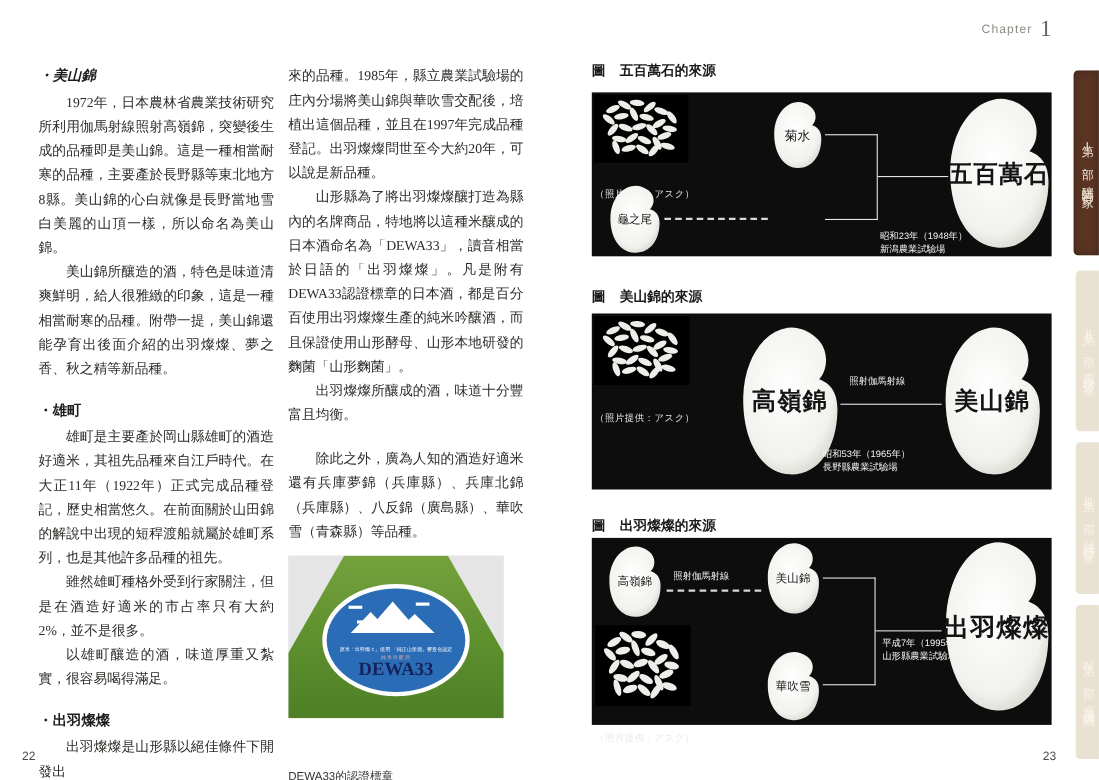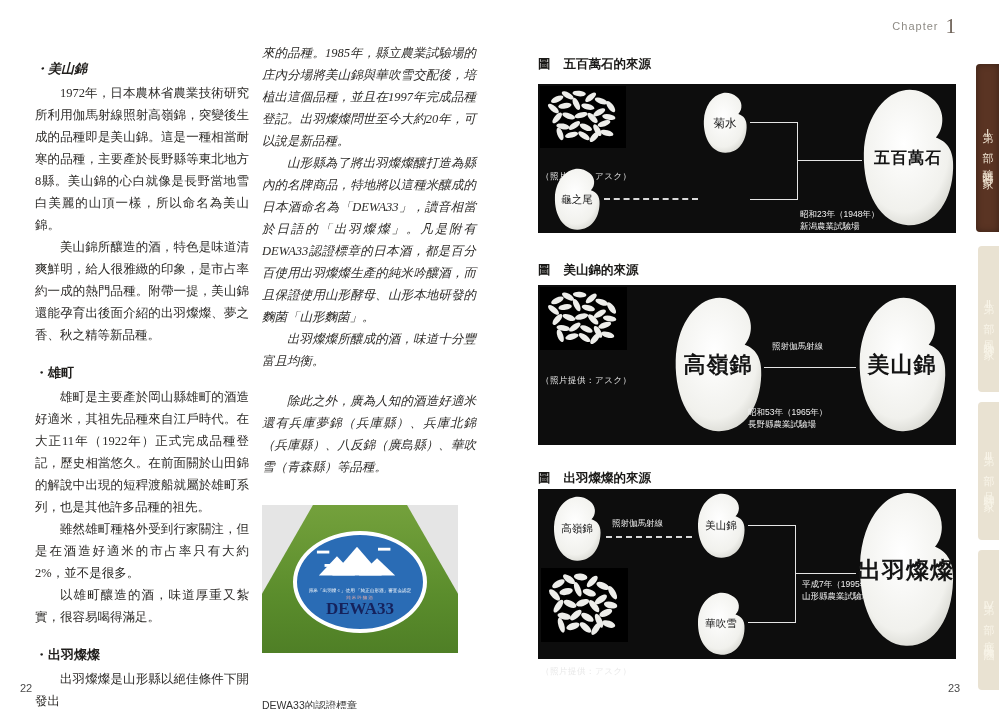--- a/index.html
+++ b/index.html
@@ -130,30 +130,30 @@
   <div class="tab idle" style="left:978px;top:402px;width:21px;height:138px;">
     <span>第Ⅲ部　品牌行家</span>
   </div>
   <div class="tab idle" style="left:978px;top:550px;width:21px;height:140px;">
     <span>第Ⅳ部　底蘊內涵</span>
   </div>
 
   <div class="col" style="left:35px;top:58px;">
     <div class="sechead first">・美山錦</div>
     <p>1972年，日本農林省農業技術研究所利用伽馬射線照射高嶺錦，突變後生成的品種即是美山錦。這是一種相當耐寒的品種，主要產於長野縣等東北地方8縣。美山錦的心白就像是長野當地雪白美麗的山頂一樣，所以命名為美山錦。</p>
-    <p>美山錦所釀造的酒，特色是味道清爽鮮明，給人很雅緻的印象，是市占率約一成的熱門品種。附帶一提，美山錦還能孕育出後面介紹的出羽燦燦、夢之香、秋之精等新品種。</p>
+    <p>美山錦所釀造的酒，特色是味道清爽鮮明，給人很雅緻的印象，這是一種相當耐寒的品種。附帶一提，美山錦還能孕育出後面介紹的出羽燦燦、夢之香、秋之精等新品種。</p>
     <div class="sechead">・雄町</div>
     <p>雄町是主要產於岡山縣雄町的酒造好適米，其祖先品種來自江戶時代。在大正11年（1922年）正式完成品種登記，歷史相當悠久。在前面關於山田錦的解說中出現的短稈渡船就屬於雄町系列，也是其他許多品種的祖先。</p>
     <p>雖然雄町種格外受到行家關注，但是在酒造好適米的市占率只有大約2%，並不是很多。</p>
     <p>以雄町釀造的酒，味道厚重又紮實，很容易喝得滿足。</p>
     <div class="sechead">・出羽燦燦</div>
     <p>出羽燦燦是山形縣以絕佳條件下開發出</p>
   </div>
 
-  <div class="col" style="left:262px;top:42px;font-style:italic;">
+  <div class="col" style="left:262px;top:58px;">
     <p class="ni">來的品種。1985年，縣立農業試驗場的庄內分場將美山錦與華吹雪交配後，培植出這個品種，並且在1997年完成品種登記。出羽燦燦問世至今大約20年，可以說是新品種。</p>
     <p>山形縣為了將出羽燦燦釀打造為縣內的名牌商品，特地將以這種米釀成的日本酒命名為「DEWA33」，讀音相當於日語的「出羽燦燦」。凡是附有DEWA33認證標章的日本酒，都是百分百使用出羽燦燦生產的純米吟釀酒，而且保證使用山形酵母、山形本地研發的麴菌「山形麴菌」。</p>
     <p>出羽燦燦所釀成的酒，味道十分豐富且均衡。</p>
     <p class="gap">除此之外，廣為人知的酒造好適米還有兵庫夢錦（兵庫縣）、兵庫北錦（兵庫縣）、八反錦（廣島縣）、華吹雪（青森縣）等品種。</p>
   </div>
 
   <div class="dewa">
     <div class="bottle"></div>
     <div class="dlabel">
       <svg class="mt" viewBox="0 0 100 44">
@@ -194,21 +194,21 @@
   <div class="dline" style="left:604px;top:198px;width:94px;"></div>
   <div class="hline" style="left:750px;top:122px;width:48px;"></div>
   <div class="hline" style="left:750px;top:199px;width:48px;"></div>
   <div class="vline" style="left:797px;top:122px;height:78px;"></div>
   <div class="hline" style="left:798px;top:160px;width:64px;"></div>
 
   <div class="grain" style="left:860px;top:88px;width:96px;height:140px;">
     <svg viewBox="0 0 100 150" preserveAspectRatio="none">
         <use href="#grain-shape" xlink:href="#grain-shape"></use>
       </svg>
-    <span class="glabel big" style="font-size:16px;font-family:Liberation Mono, monospace;">五百萬石</span>
+    <span class="glabel big" style="font-size:22px;font-family:Liberation Mono, monospace;">五百萬石</span>
   </div>
   <div class="note" style="left:800px;top:208px;">
     <div>昭和23年（1948年）</div>
     <div>新潟農業試驗場</div>
   </div>
 
   <div class="figtitle" style="left:538px;top:262px;">
     <span class="fl">圖</span><span>美山錦的來源</span>
   </div>
   <div class="figbox" style="left:538px;top:285px;width:418px;height:160px;"></div>

